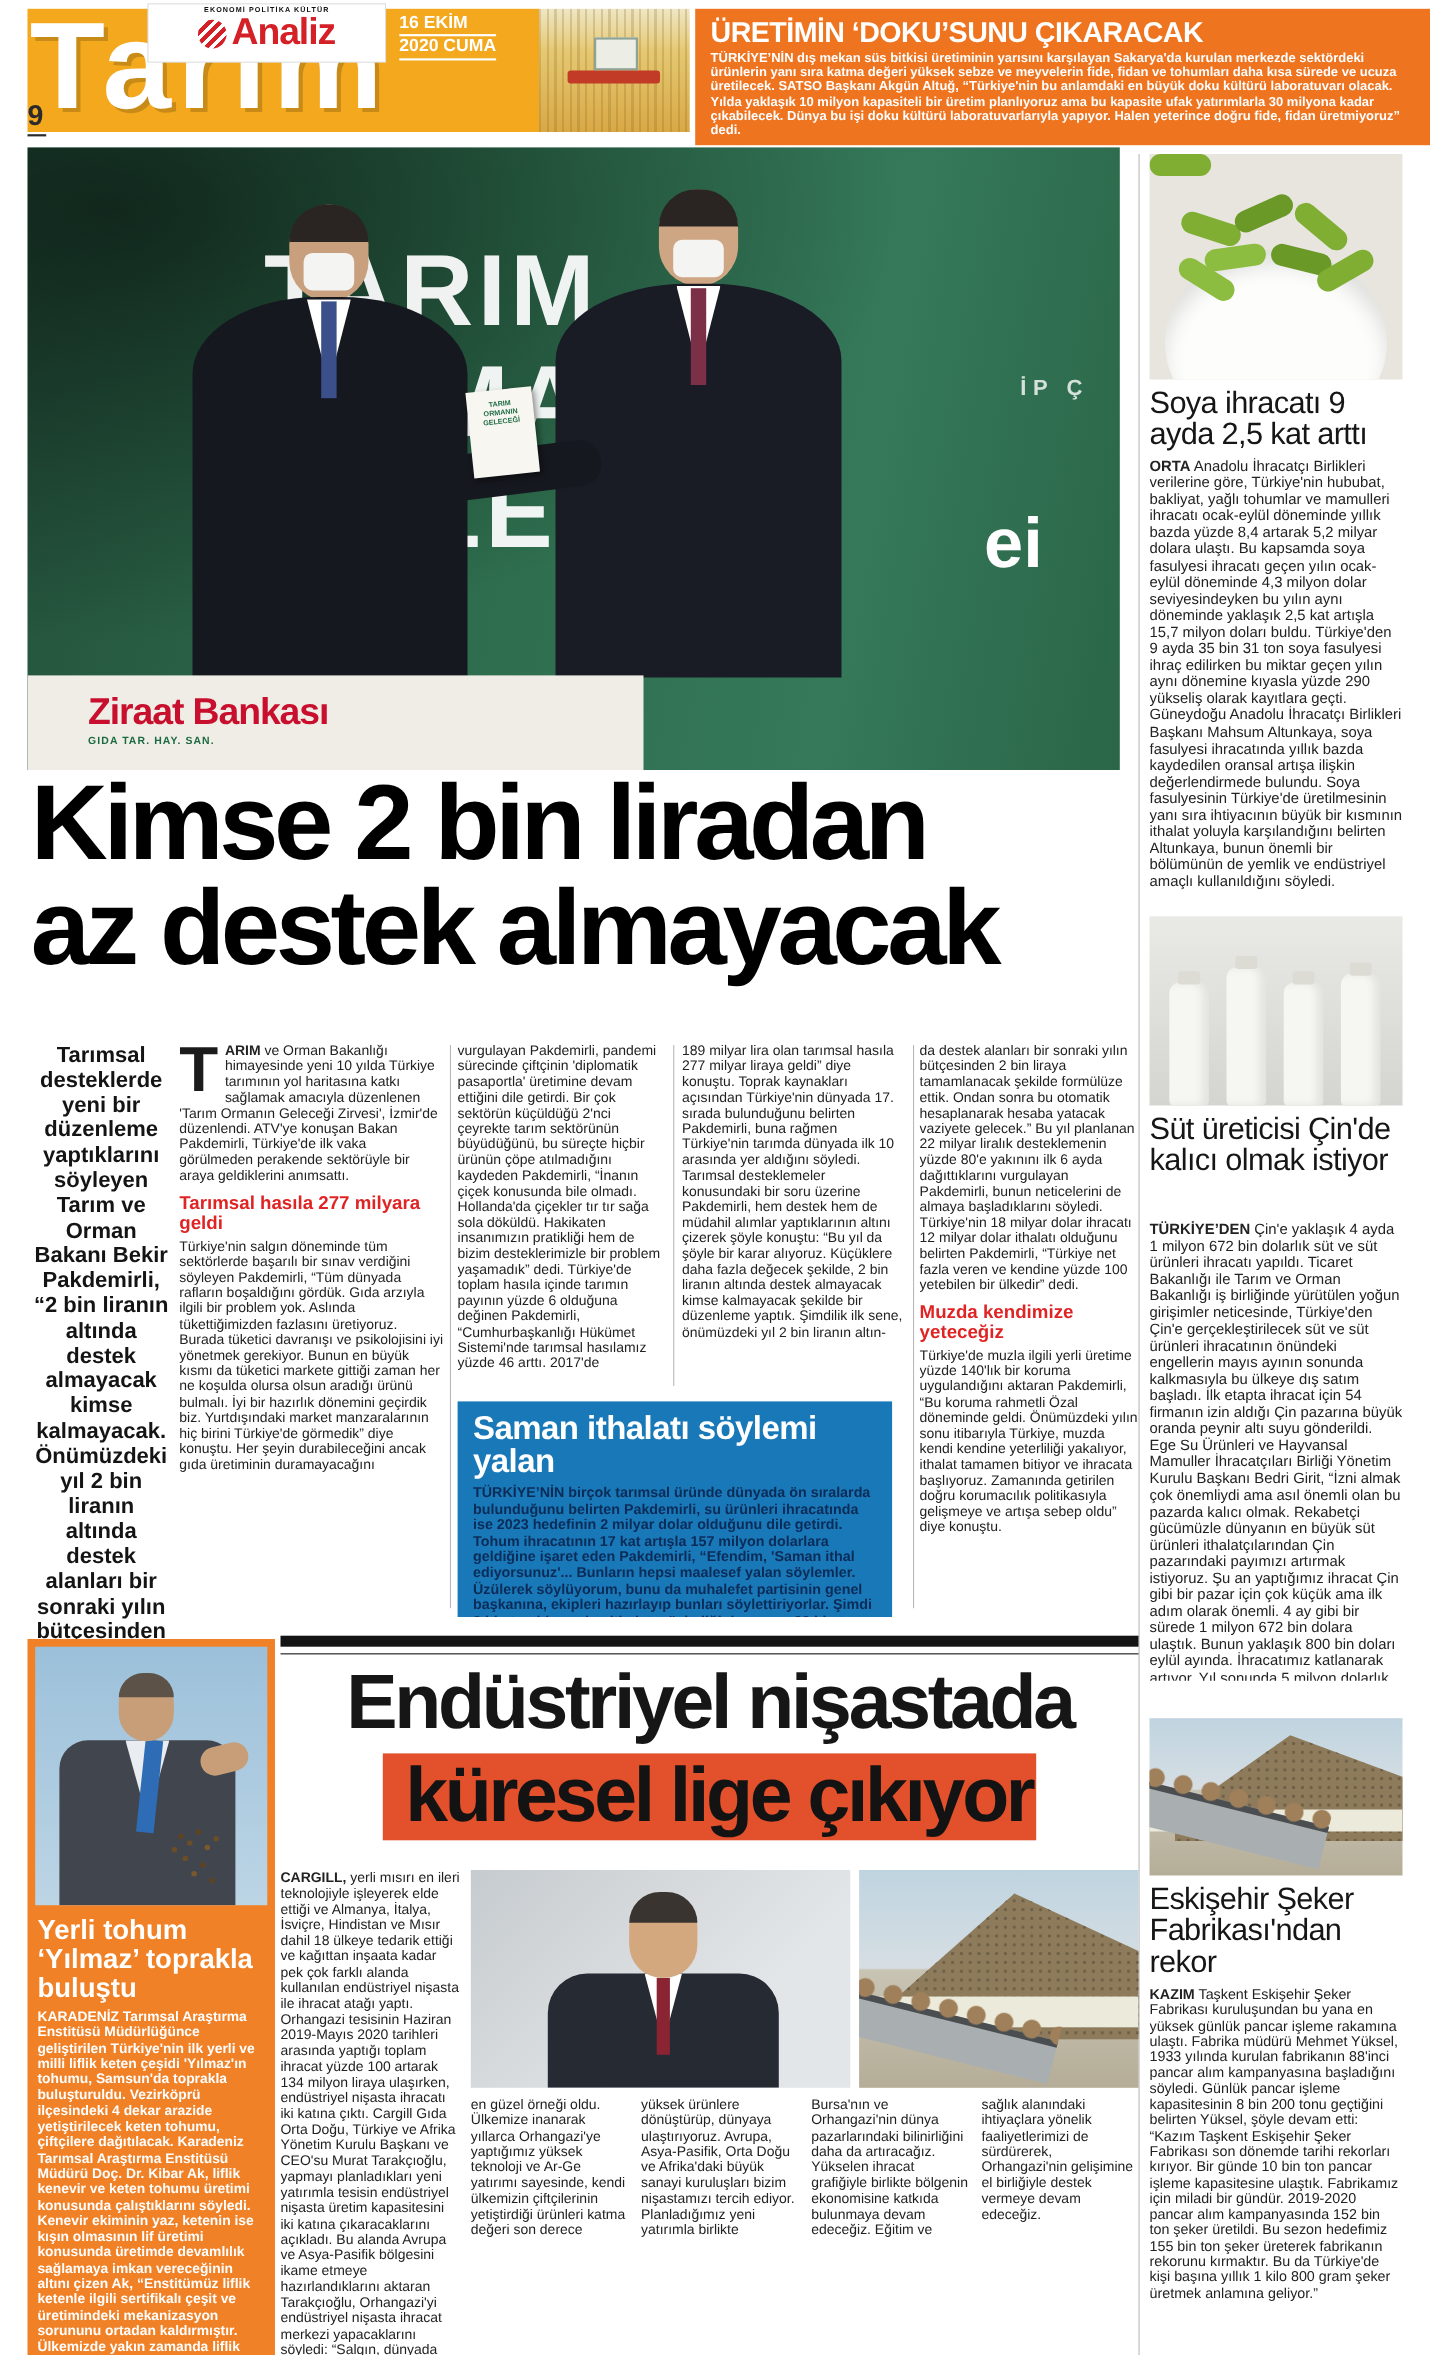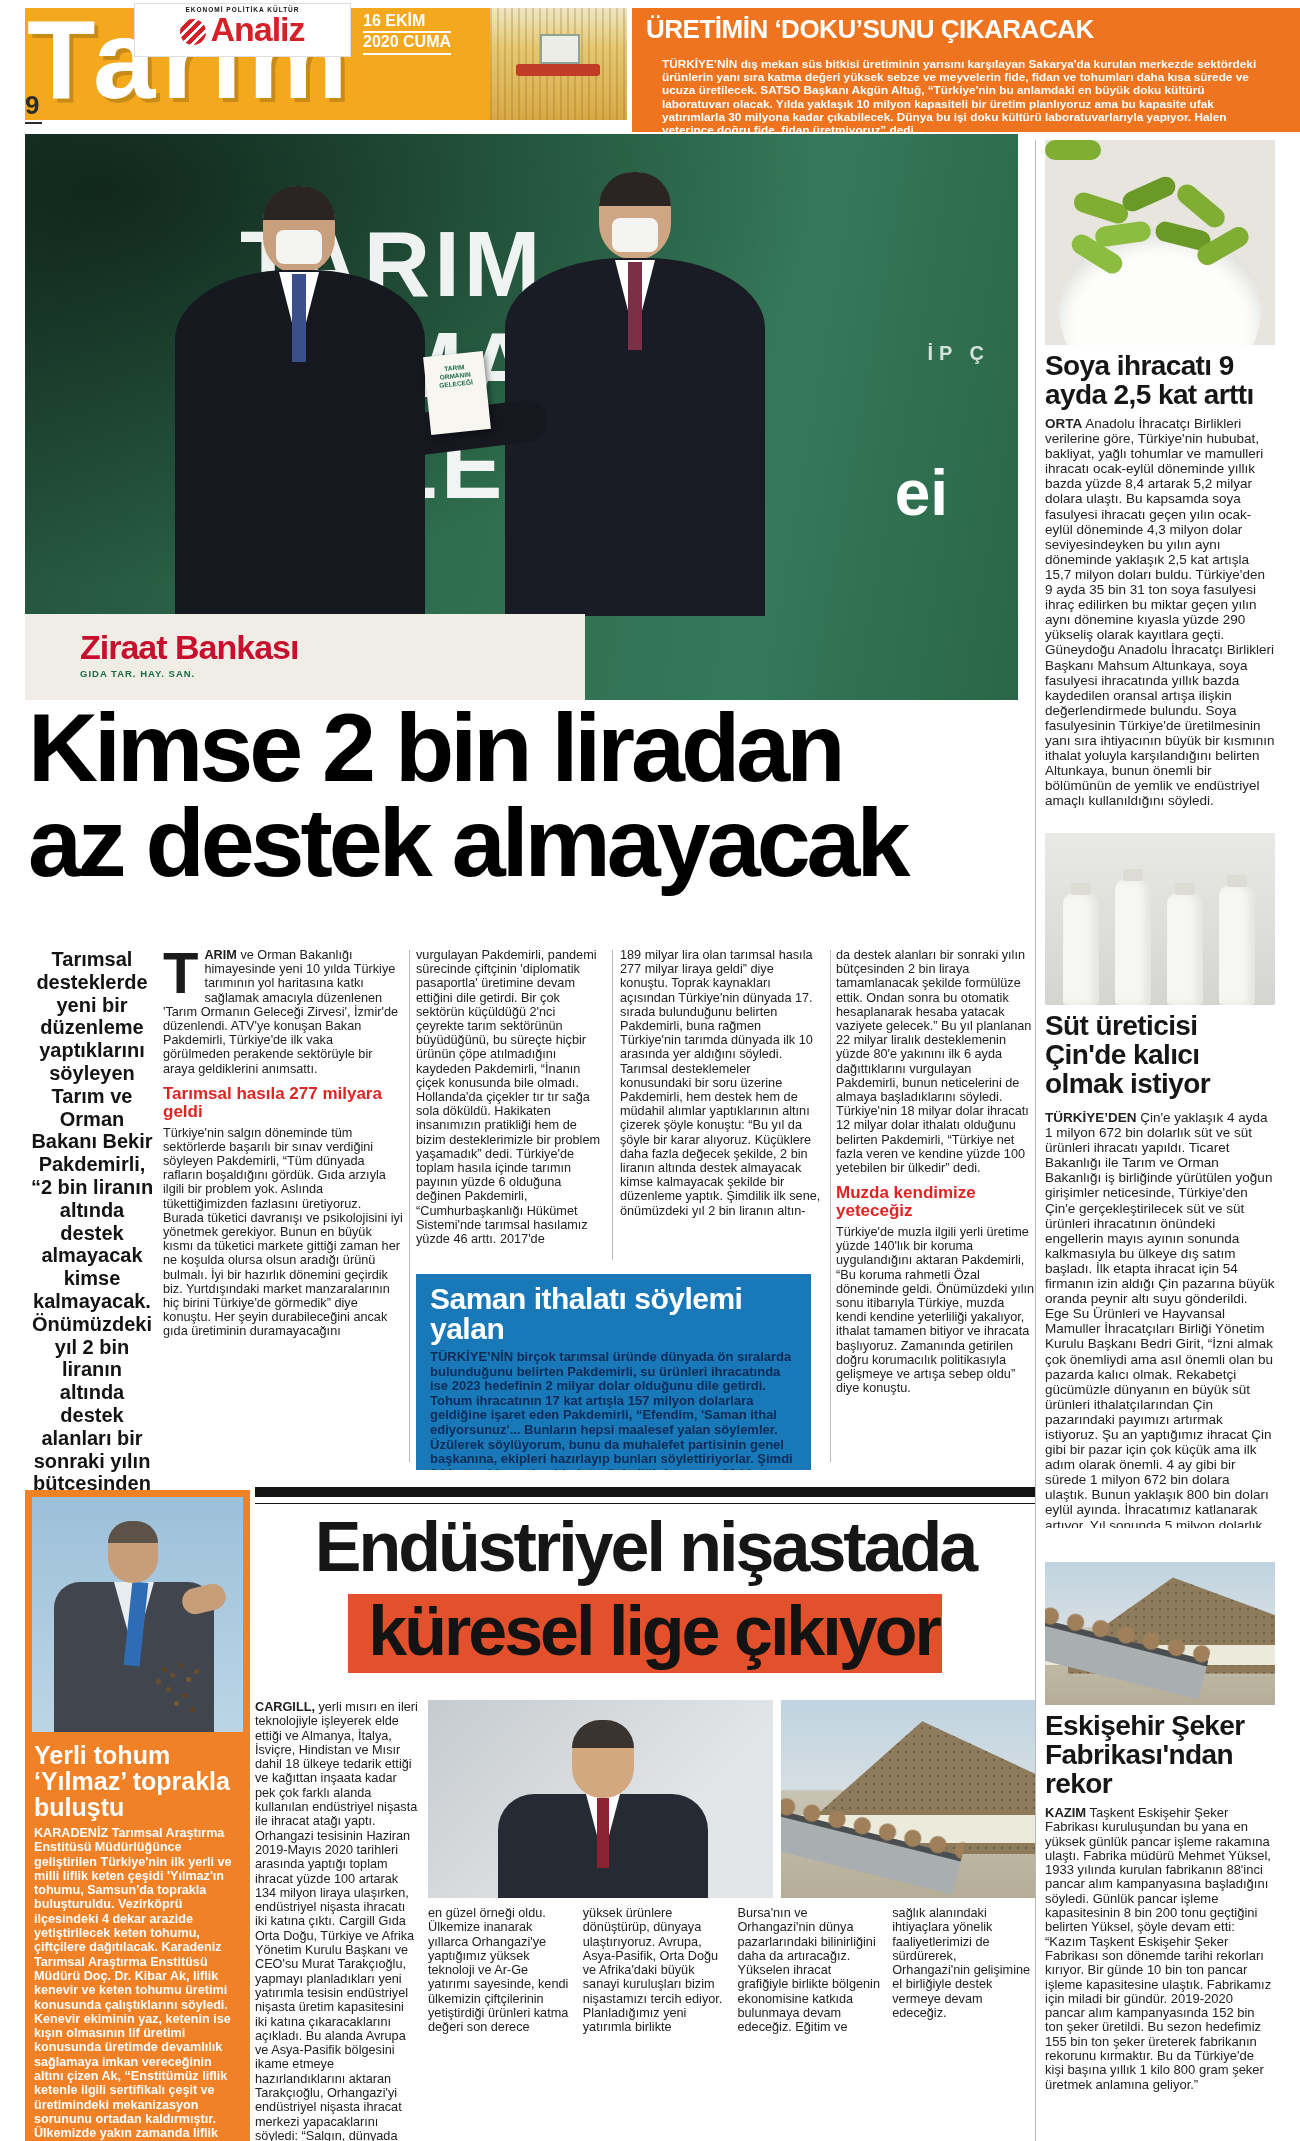--- a/index.html
+++ b/index.html
@@ -22,21 +22,21 @@
             border-bottom:2px solid #2b2b2b;padding:0 3px 1px 0;}
   .header-photo{left:490px;top:8px;width:137px;height:112px;overflow:hidden;
      background:linear-gradient(180deg,#efe6c4 0%,#e5c871 35%,#d9a845 100%);}
   .header-photo::before{content:"";position:absolute;inset:0;
      background:repeating-linear-gradient(90deg,rgba(124,92,28,.22) 0 2px,transparent 2px 7px);}
   .cab{left:50px;top:26px;width:36px;height:26px;background:#eceee6;border:2px solid #8fa394;}
   .reel{left:26px;top:56px;width:84px;height:12px;background:#c23b26;border-radius:3px;}
   .top-story{left:632px;top:8px;width:668px;height:124px;background:#ee7420;color:#fff;
              padding:8px 14px 0 14px;box-sizing:border-box;overflow:hidden;}
   .top-story h1{margin:0 0 4px 0;font-size:26px;font-weight:800;letter-spacing:-.5px;line-height:1;}
-  .top-story p{margin:16px;font-size:11.8px;line-height:13.2px;font-weight:600;text-align:left;}
+  .top-story p{margin:0;font-size:11.8px;line-height:13.2px;font-weight:600;text-align:left;}
   
   .main-photo{left:25px;top:134px;width:993px;height:566px;overflow:hidden;
      background:linear-gradient(100deg,#24523c 0%,#2e6e4e 45%,#35785a 75%,#2a6647 100%);}
   .main-photo::before{content:"";position:absolute;inset:0;
      background:radial-gradient(ellipse at 8% 10%,rgba(0,0,0,.55),transparent 55%);}
   .backdrop-words{left:215px;top:80px;font-size:92px;font-weight:800;line-height:1.1;
      color:rgba(255,255,255,.93);letter-spacing:4px;}
   .backdrop-words span{display:block;}
   .backdrop-frag{right:28px;top:208px;color:rgba(255,255,255,.8);font-weight:700;font-size:20px;letter-spacing:6px;}
   .side-ei{right:70px;bottom:170px;font-size:64px;font-weight:800;color:#fff;}
@@ -66,21 +66,21 @@
               transform:rotate(-7deg);border-radius:20px;}
   .plaque{left:402px;bottom:268px;width:60px;height:78px;background:#f7f6f1;transform:rotate(-6deg);
           box-shadow:2px 3px 6px rgba(0,0,0,.45);text-align:center;padding-top:10px;box-sizing:border-box;}
   .plaque span{font-size:6.5px;font-weight:800;color:#1d6b43;line-height:1.25;display:block;padding:0 4px;}
   .sponsor-panel{left:0;bottom:0;width:560px;height:86px;background:#efede6;padding:16px 0 0 55px;box-sizing:border-box;}
   .sponsor-ziraat{font-size:34px;font-weight:700;color:#c8102e;letter-spacing:-1px;line-height:1;}
   .sponsor-small{font-size:9.5px;font-weight:700;color:#1c6b40;letter-spacing:1px;margin-top:4px;}
   
   .vrule{width:1px;background:#b9b9b9;}
   .rail{left:1045px;width:230px;}
-  .rail-headline{font-size:28px;font-weight:700;letter-spacing:-.6px;line-height:1.03;color:#161616;}
+  .rail-headline{font-size:28px;font-weight:400;letter-spacing:-.6px;line-height:1.03;color:#161616;}
   .rail-body{font-size:13.5px;line-height:15.1px;color:#222;text-align:left;}
   .rail-body b,.body-col b,.box-body b,.top-story b,.yerli-body b{font-weight:800;}
   
   .edamame{top:140px;height:205px;background:#e7e5de;overflow:hidden;}
   .bowl{position:absolute;left:14px;bottom:-52px;width:202px;height:170px;background:#fdfdfb;
         border-radius:50%;box-shadow:inset 0 14px 18px rgba(0,0,0,.12);}
   .pod{position:absolute;width:56px;height:20px;background:#7fae33;border-radius:12px;}
   .pod:nth-of-type(2){left:28px;top:58px;transform:rotate(18deg);}
   .pod:nth-of-type(3){left:76px;top:44px;transform:rotate(-24deg);background:#6b9928;}
   .pod:nth-of-type(4){left:128px;top:56px;transform:rotate(40deg);}

